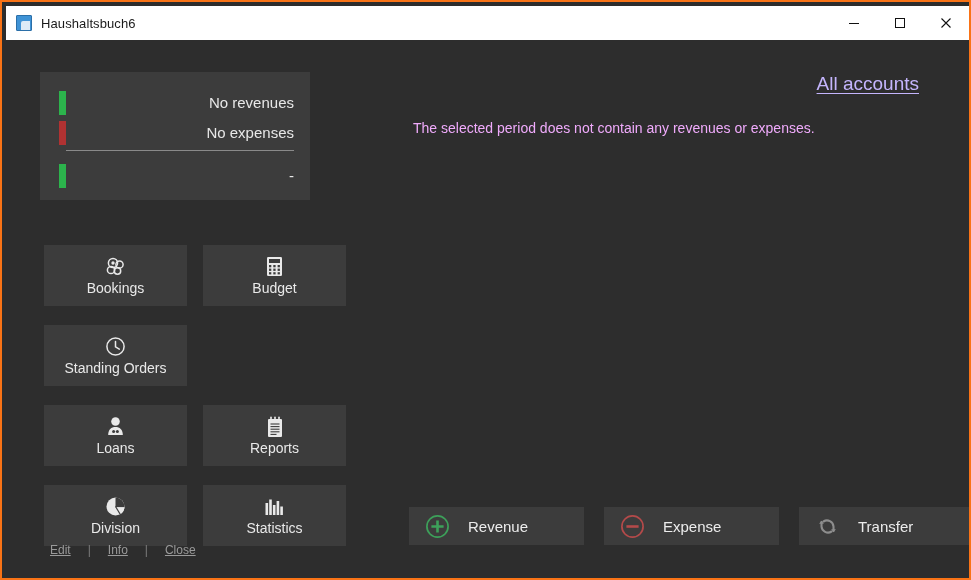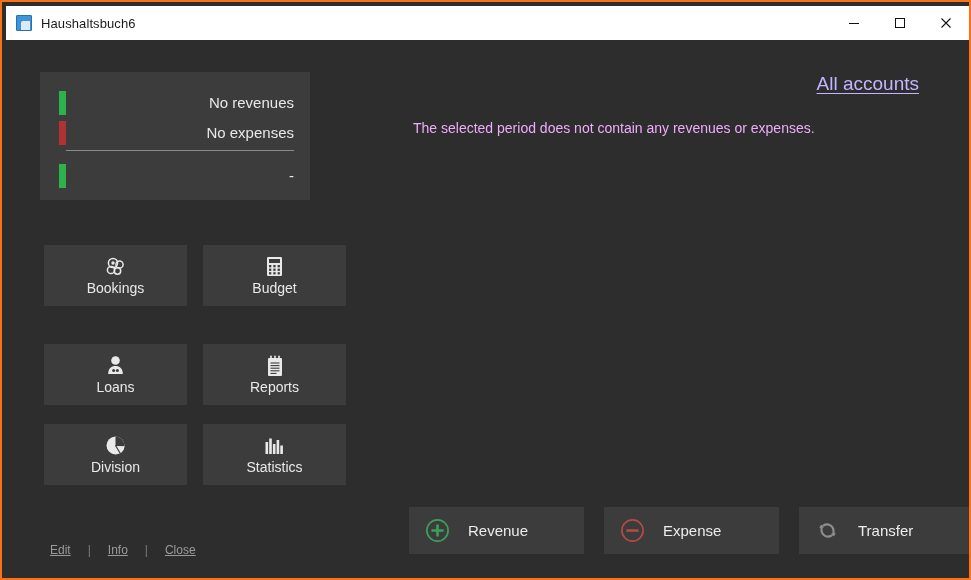--- a/index.html
+++ b/index.html
@@ -241,21 +241,21 @@
   
   #action-bar {
     position: absolute;
     left: 53px;
     top: 467px;
     display: flex;
     gap: 20px;
   }
   .action-btn {
     width: 175px;
-    height: 47px;
+    height: 38px;
     background: #3c3c3c;
     display: flex;
     align-items: center;
     box-sizing: border-box;
     padding-left: 16px;
     cursor: default;
     flex: 0 0 auto;
   }
   .action-icon {
     width: 25px; height: 25px;
@@ -355,20 +355,29 @@
                     <rect x="7.3" y="16.2" width="2.3" height="2.2"></rect>
                     <rect x="11.6" y="16.2" width="2.3" height="2.2"></rect>
                 </g>
               </svg>
             </span>
             <span class="nav-label">Budget</span>
           </div>
         </div>
 
         <div class="nav-row">
+          <div class="nav-btn">
+            <span class="nav-icon">
+              <svg width="21" height="21" viewBox="0 0 21 21">
+                <circle cx="10.5" cy="10.5" r="8.6" fill="none" stroke="#e9e9e9" stroke-width="1.5"></circle>
+                <path d="M10.5 5.5 L10.5 10.8 L14.3 13.1" fill="none" stroke="#e9e9e9" stroke-width="1.5" stroke-linecap="round"></path>
+              </svg>
+            </span>
+            <span class="nav-label">Standing Orders</span>
+          </div>
 
         </div>
 
         <div class="nav-row">
           <div class="nav-btn">
             <span class="nav-icon">
               <svg width="19" height="21" viewBox="0 0 19 21">
                 <circle cx="9.5" cy="5.5" r="4.3" fill="#e9e9e9"></circle>
                 <path d="M2.2 19 C2.2 13.4 5.3 11 9.5 11 C13.7 11 16.8 13.4 16.8 19 Z" fill="#e9e9e9"></path>
                 <circle cx="7.6" cy="15.5" r="1.5" fill="#3c3c3c"></circle>

